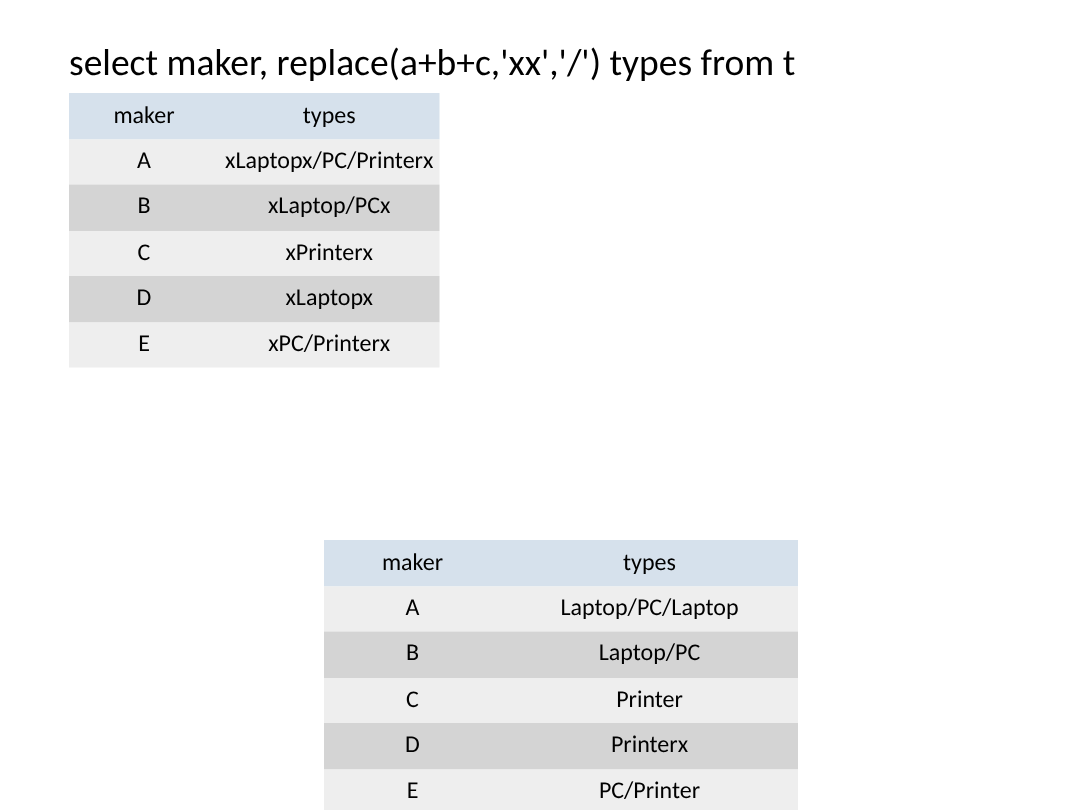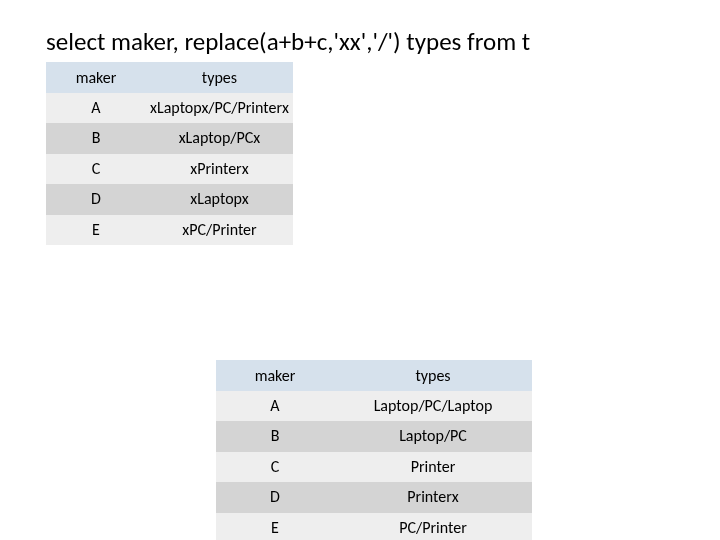--- a/index.html
+++ b/index.html
@@ -83,21 +83,21 @@
       <tr>
         <td class="col-maker">C</td>
         <td class="col-types">xPrinterx</td>
       </tr>
       <tr>
         <td class="col-maker">D</td>
         <td class="col-types">xLaptopx</td>
       </tr>
       <tr>
         <td class="col-maker">E</td>
-        <td class="col-types">xPC/Printer</td>
+        <td class="col-types">xPC/Printerx</td>
       </tr>
     </tbody>
   </table>
 
 
   <table id="t2" class="result">
     <thead>
       <tr>
         <th class="col-maker">maker</th>
         <th class="col-types">types</th>

